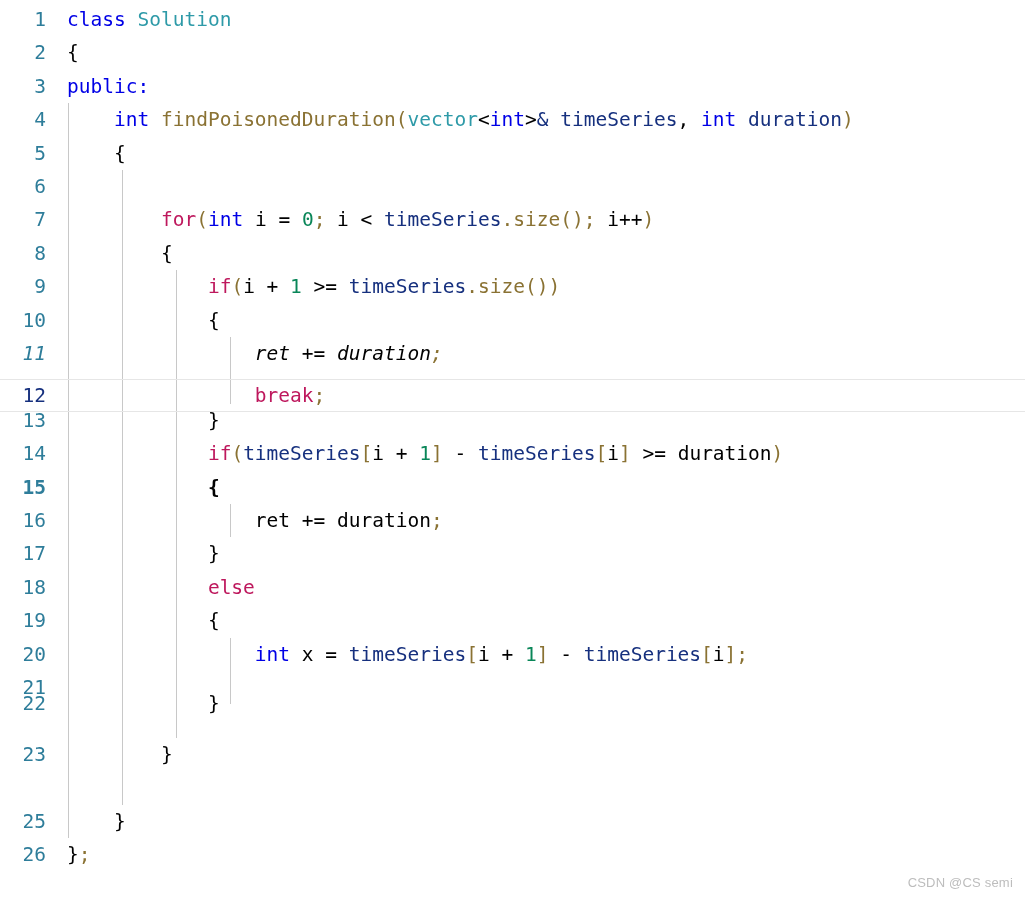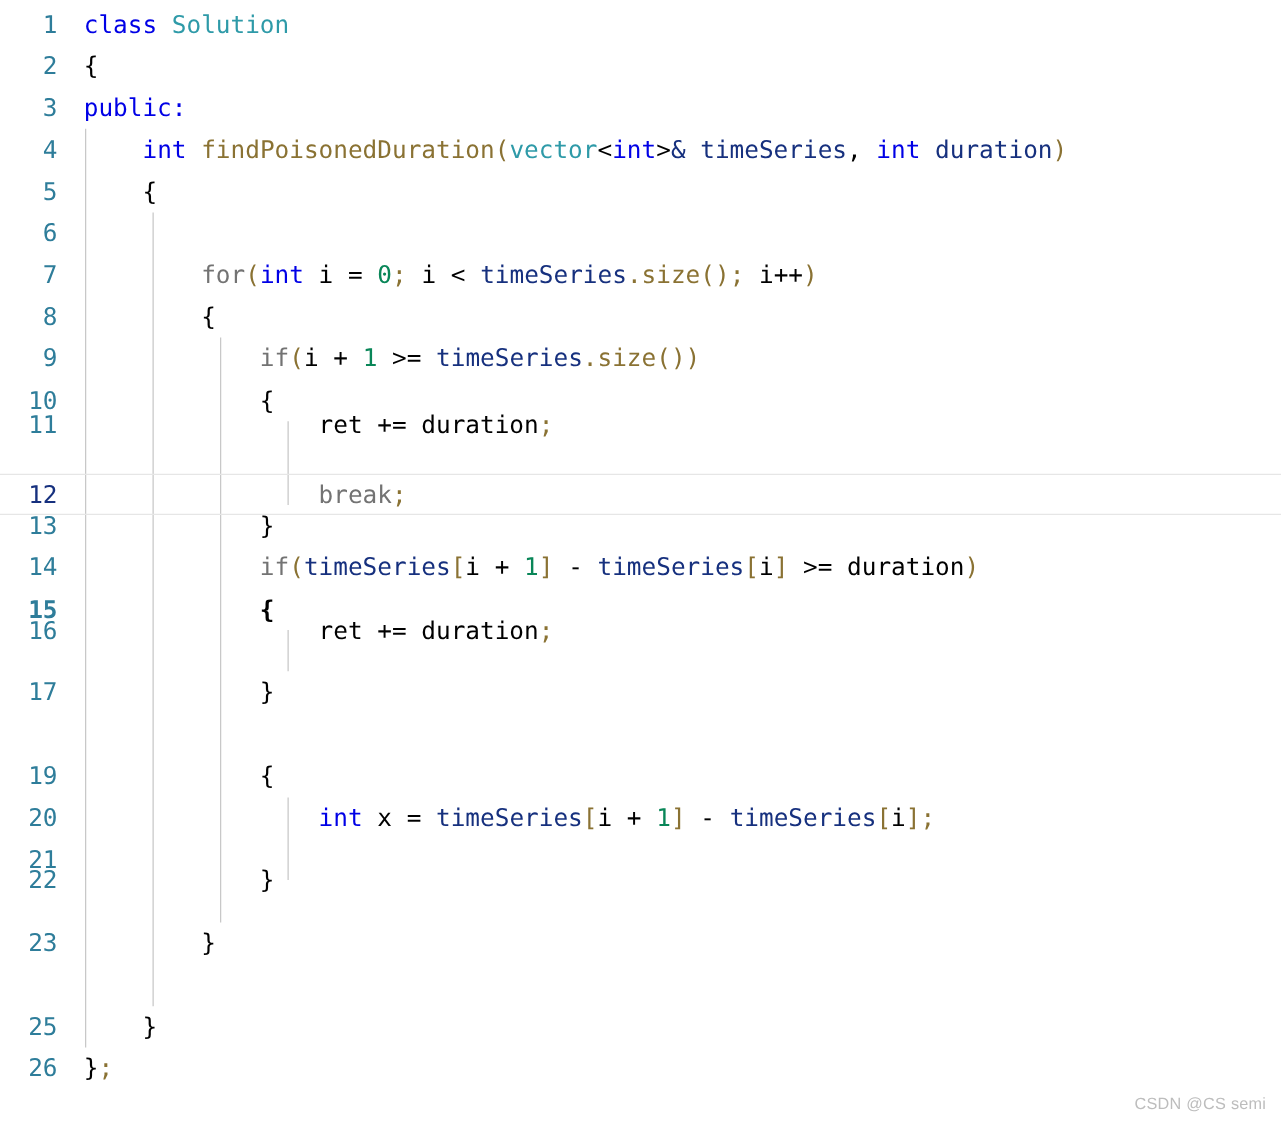--- a/index.html
+++ b/index.html
@@ -90,21 +90,21 @@
     pointer-events: none;
   }
   .guide {
     position: absolute;
     width: 1px;
     background: #c8c8c8;
   }
 
   
   .kw      { color: #0000e6; }   
-  .kw2     { color: #737373; }   
+  .kw2     { color: #be185d; }   
   .type    { color: #2e9aa8; }   
   .fn      { color: #8a7233; }   
   .num     { color: #098658; }   
   .id      { color: #16307e; }   
   .punct   { color: #8a7233; }   
   .op      { color: #000000; }   
   .plain   { color: #000000; }
 
   
   .watermark {
@@ -136,27 +136,28 @@
       <div class="row" style="position: absolute; left: 0px; top: 3px; width: 1025px;"><div class="gutter">1</div><div class="code"><span class="kw">class </span><span class="type">Solution</span></div></div>
       <div class="row" style="position: absolute; left: 0px; top: 36.4px; width: 1025px;"><div class="gutter">2</div><div class="code"><span class="plain">{</span></div></div>
       <div class="row" style="position: absolute; left: 0px; top: 69.8px; width: 1025px;"><div class="gutter">3</div><div class="code"><span class="kw">public</span><span class="kw">:</span></div></div>
       <div class="row" style="position: absolute; left: 0px; top: 103.2px; width: 1025px;"><div class="gutter">4</div><div class="code"><span class="plain">    </span><span class="kw">int</span><span class="plain"> </span><span class="fn">findPoisonedDuration</span><span class="punct">(</span><span class="type">vector</span><span class="op">&lt;</span><span class="kw">int</span><span class="op">&gt;</span><span class="id">&amp;</span><span class="id"> timeSeries</span><span class="plain">,</span><span class="plain"> </span><span class="kw">int</span><span class="id"> duration</span><span class="punct">)</span></div></div>
       <div class="row" style="position: absolute; left: 0px; top: 136.6px; width: 1025px;"><div class="gutter">5</div><div class="code"><span class="plain">    {</span></div></div>
       <div class="row" style="position: absolute; left: 0px; top: 170px; width: 1025px;"><div class="gutter">6</div></div>
       <div class="row" style="position: absolute; left: 0px; top: 203.4px; width: 1025px;"><div class="gutter">7</div><div class="code"><span class="plain">        </span><span class="kw2">for</span><span class="punct">(</span><span class="kw">int</span><span class="plain"> i </span><span class="plain">=</span><span class="plain"> </span><span class="num">0</span><span class="punct">;</span><span class="plain"> i </span><span class="plain">&lt;</span><span class="plain"> </span><span class="id">timeSeries</span><span class="punct">.</span><span class="fn">size</span><span class="punct">()</span><span class="punct">;</span><span class="plain"> i</span><span class="plain">++</span><span class="punct">)</span></div></div>
       <div class="row" style="position: absolute; left: 0px; top: 236.8px; width: 1025px;"><div class="gutter">8</div><div class="code"><span class="plain">        {</span></div></div>
       <div class="row" style="position: absolute; left: 0px; top: 270.2px; width: 1025px;"><div class="gutter">9</div><div class="code"><span class="plain">            </span><span class="kw2">if</span><span class="punct">(</span><span class="plain">i </span><span class="plain">+</span><span class="plain"> </span><span class="num">1</span><span class="plain"> </span><span class="plain">&gt;=</span><span class="plain"> </span><span class="id">timeSeries</span><span class="punct">.</span><span class="fn">size</span><span class="punct">())</span></div></div>
       <div class="row" style="position: absolute; left: 0px; top: 303.6px; width: 1025px;"><div class="gutter">10</div><div class="code"><span class="plain">            {</span></div></div>
-      <div class="row" style="position: absolute; left: 0px; top: 323px; width: 845px;"><div class="gutter">11</div><div class="code"><span class="plain">                </span><span class="plain">ret </span><span class="plain">+=</span><span class="plain"> duration</span><span class="punct">;</span></div></div>
+      <div class="row" style="position: absolute; left: 0px; top: 337px; width: 845px; font-style: italic;"><div class="gutter">11</div><div class="code"><span class="plain">                </span><span class="plain">ret </span><span class="plain">+=</span><span class="plain"> duration</span><span class="punct">;</span></div></div>
       <div class="row active" style="position: absolute; left: 0px; top: 379px; width: 1025px; text-decoration: underline;"><div class="gutter">12</div><div class="code"><span class="plain">                </span><span class="kw2">break</span><span class="punct">;</span></div></div>
       <div class="row" style="position: absolute; left: 0px; top: 403.8px; width: 1025px;"><div class="gutter">13</div><div class="code"><span class="plain">            }</span></div></div>
       <div class="row" style="position: absolute; left: 0px; top: 437.2px; width: 1025px;"><div class="gutter">14</div><div class="code"><span class="plain">            </span><span class="kw2">if</span><span class="punct">(</span><span class="id">timeSeries</span><span class="punct">[</span><span class="plain">i </span><span class="plain">+</span><span class="plain"> </span><span class="num">1</span><span class="punct">]</span><span class="plain"> </span><span class="plain">-</span><span class="plain"> </span><span class="id">timeSeries</span><span class="punct">[</span><span class="plain">i</span><span class="punct">]</span><span class="plain"> </span><span class="plain">&gt;=</span><span class="plain"> duration</span><span class="punct">)</span></div></div>
       <div class="row" style="position: absolute; left: 0px; top: 470.6px; width: 1025px; font-weight: bold;"><div class="gutter">15</div><div class="code"><span class="plain">            {</span></div></div>
-      <div class="row" style="position: absolute; left: 0px; top: 488px; width: 885px; padding-left: 16px;"><div class="gutter">16</div><div class="code"><span class="plain">                </span><span class="plain">ret </span><span class="plain">+=</span><span class="plain"> duration</span><span class="punct">;</span></div></div>
+      <div class="row" style="position: absolute; left: 0px; top: 504px; width: 885px; padding-left: 16px;"><div class="gutter">16</div><div class="code"><span class="plain">                </span><span class="plain">ret </span><span class="plain">+=</span><span class="plain"> duration</span><span class="punct">;</span></div></div>
       <div class="row" style="position: absolute; left: 0px; top: 537.4px; width: 1025px;"><div class="gutter">17</div><div class="code"><span class="plain">            }</span></div></div>
+      <div class="row" style="position: absolute; left: 0px; top: 570.8px; width: 1025px;"><div class="gutter">18</div><div class="code"><span class="plain">            </span><span class="kw2">else</span></div></div>
       <div class="row" style="position: absolute; left: 0px; top: 604.2px; width: 1015px;"><div class="gutter">19</div><div class="code"><span class="plain">            {</span></div></div>
       <div class="row" style="position: absolute; left: 0px; top: 637.6px; width: 1025px;"><div class="gutter">20</div><div class="code"><span class="plain">                </span><span class="kw">int</span><span class="plain"> x </span><span class="plain">=</span><span class="plain"> </span><span class="id">timeSeries</span><span class="punct">[</span><span class="plain">i </span><span class="plain">+</span><span class="plain"> </span><span class="num">1</span><span class="punct">]</span><span class="plain"> </span><span class="plain">-</span><span class="plain"> </span><span class="id">timeSeries</span><span class="punct">[</span><span class="plain">i</span><span class="punct">]</span><span class="punct">;</span></div></div>
       <div class="row" style="position: absolute; left: 0px; top: 671px; width: 1025px;"><div class="gutter">21</div></div>
       <div class="row" style="position: absolute; left: 0px; top: 687px; width: 1025px;"><div class="gutter">22</div><div class="code"><span class="plain">            }</span></div></div>
       <div class="row" style="position: absolute; left: 0px; top: 737.8px; width: 1025px;"><div class="gutter">23</div><div class="code"><span class="plain">        }</span></div></div>
       <div class="row" style="position: absolute; left: 0px; top: 804.6px; width: 1025px;"><div class="gutter">25</div><div class="code"><span class="plain">    }</span></div></div>
       <div class="row" style="position: absolute; left: 0px; top: 838px; width: 1025px;"><div class="gutter">26</div><div class="code"><span class="plain">}</span><span class="punct">;</span></div></div>
     </div>
 
   <div class="watermark">CSDN @CS semi</div>

